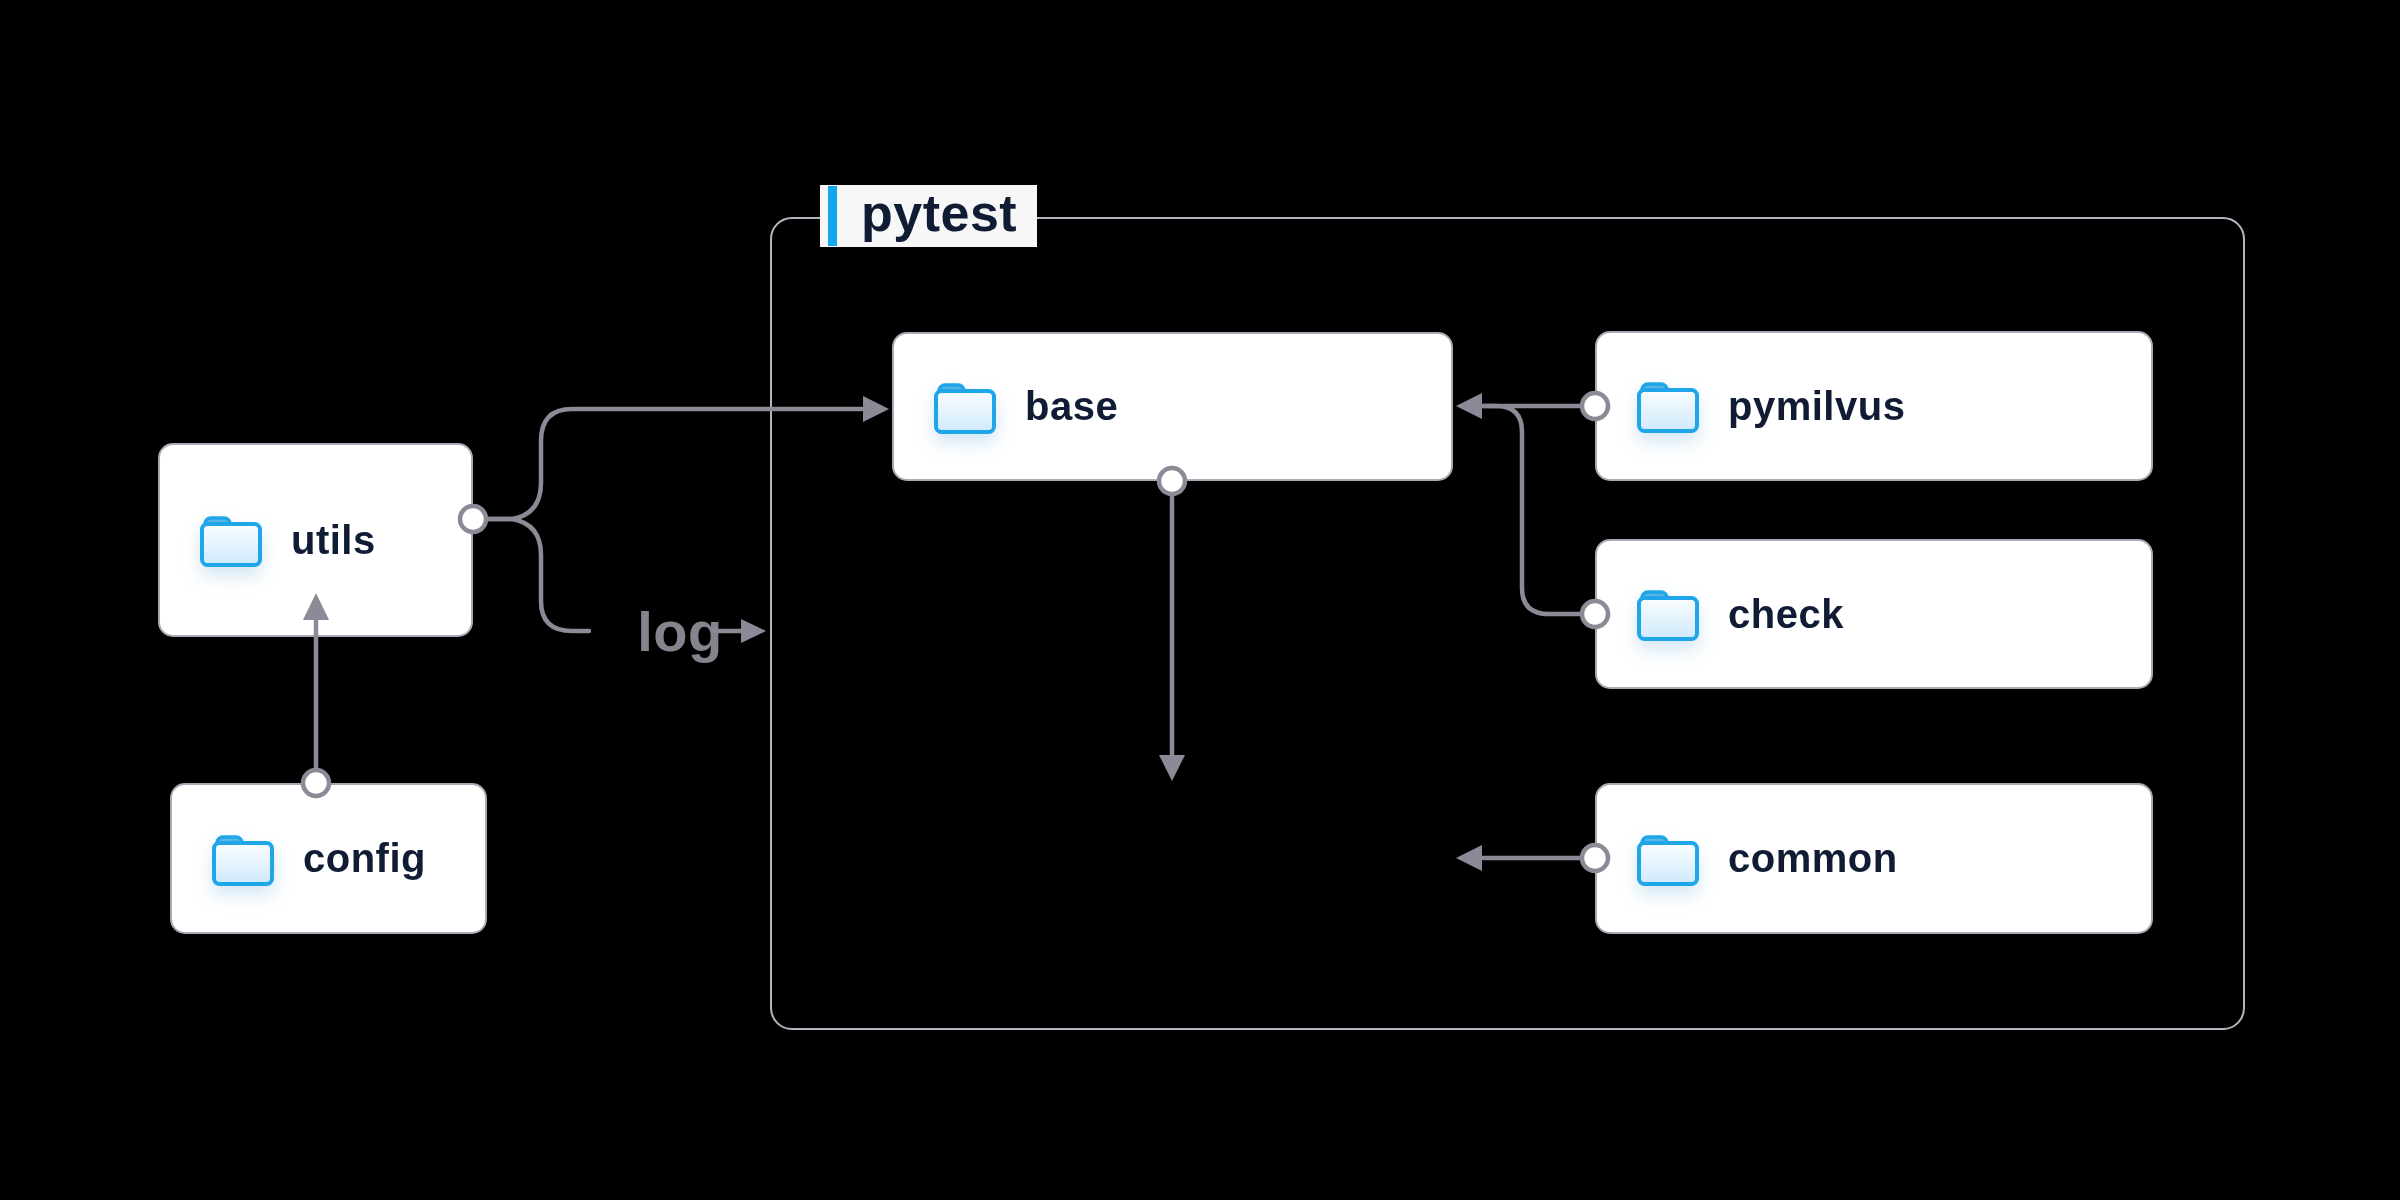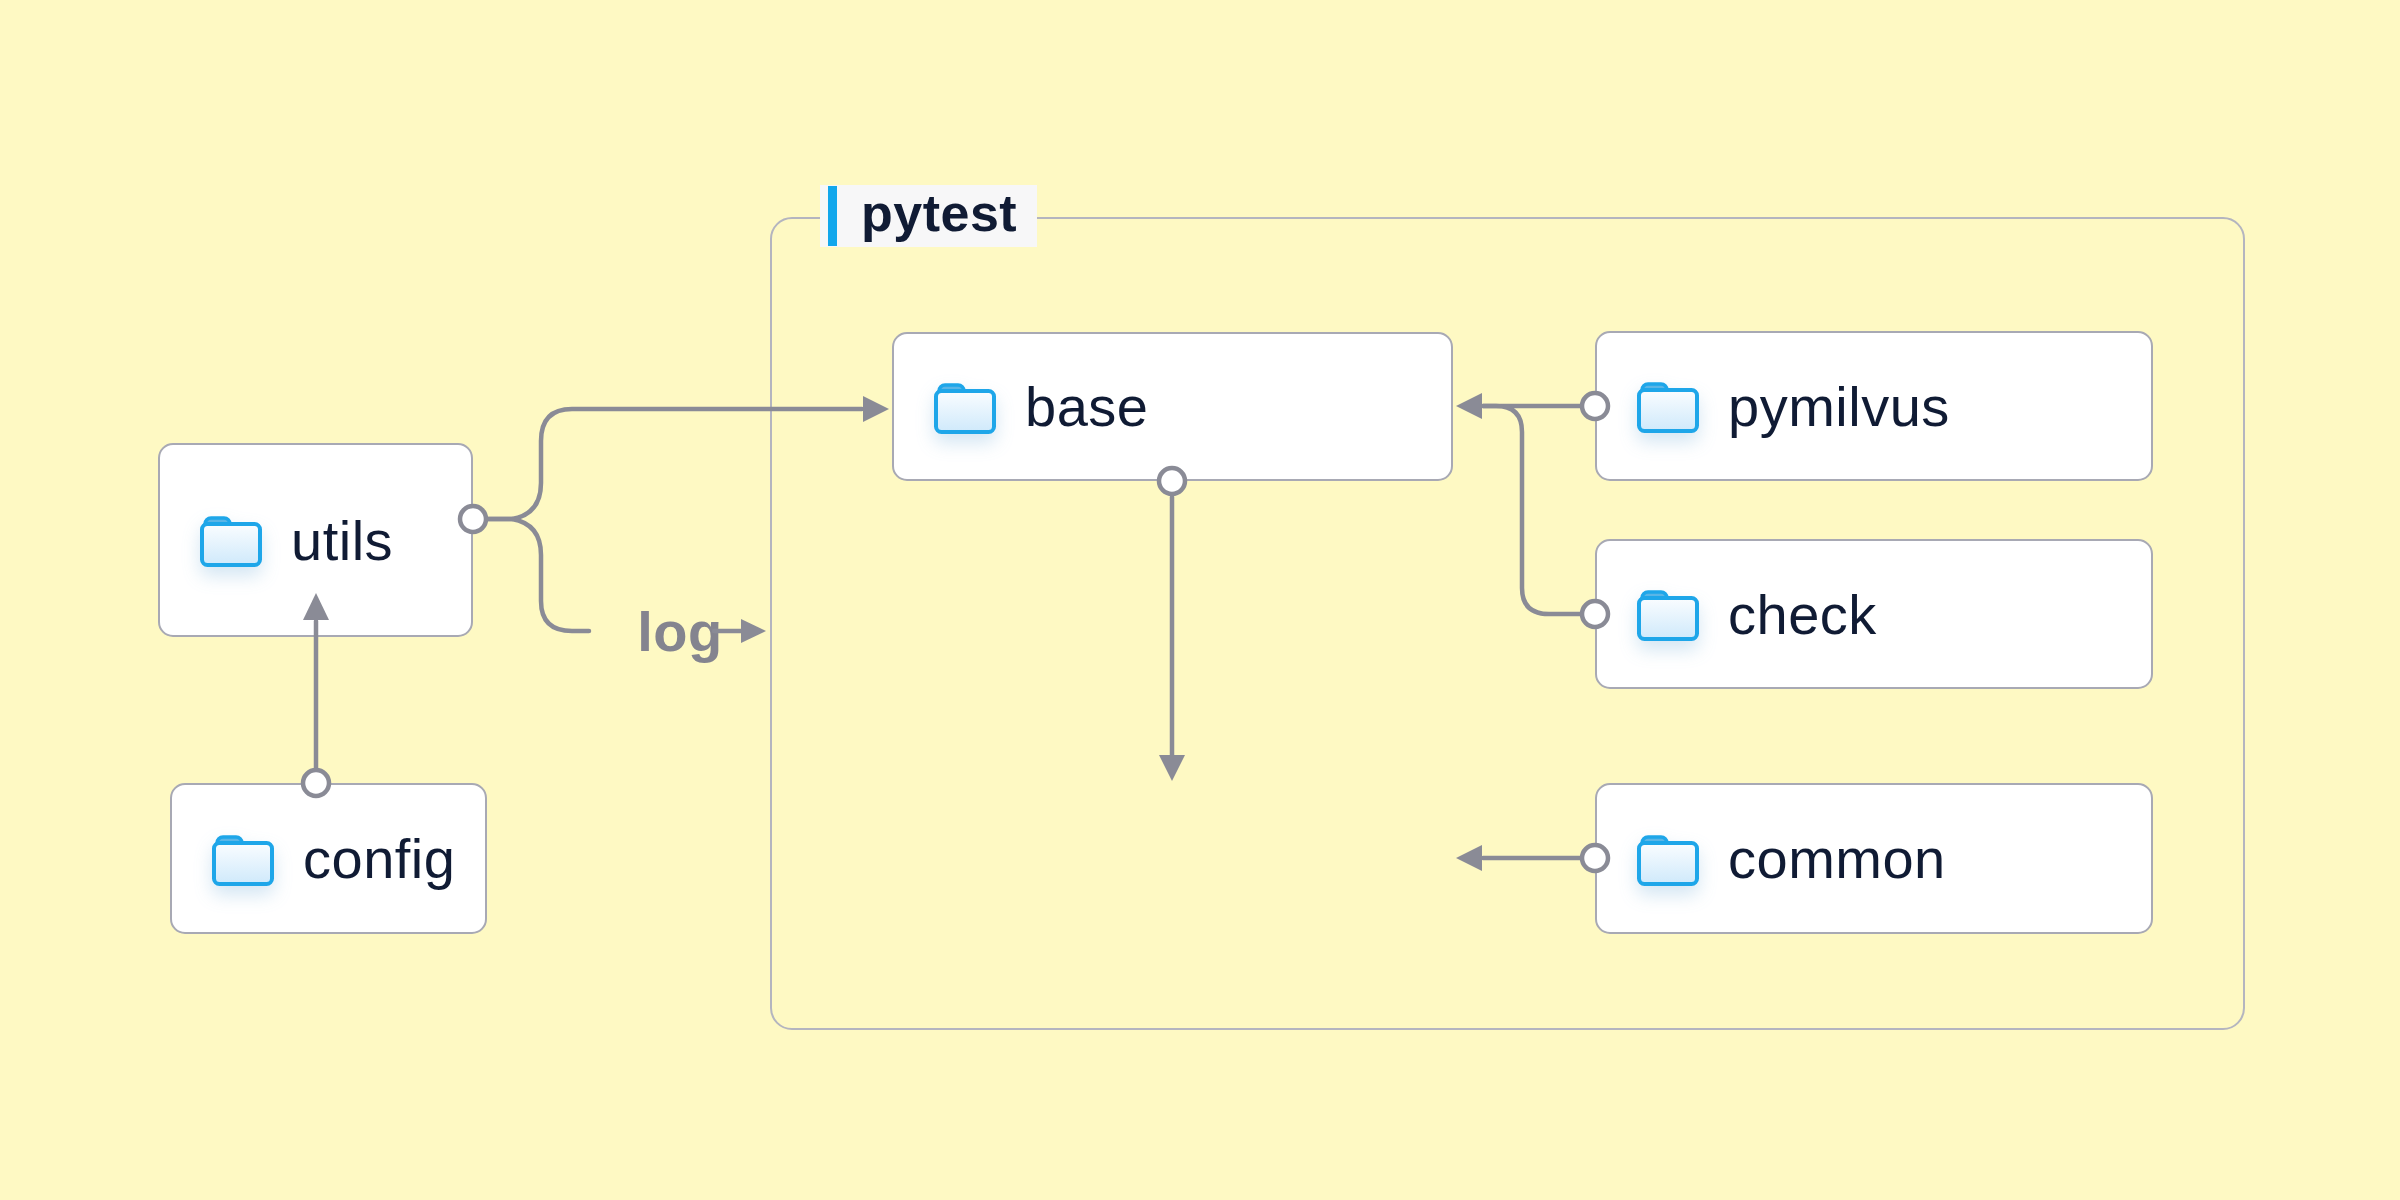--- a/index.html
+++ b/index.html
@@ -1,18 +1,18 @@
 <!DOCTYPE html>
 <html><head>
 <meta charset="utf-8">
 <style>
   html,body { margin:0; padding:0; background:#f7f7f8; }
   .stage {
     position:relative; width:2400px; height:1200px; overflow:hidden;
-    background:#fef9c3;
+    background:#000000;
     font-family:"Liberation Sans", sans-serif;
   }
 
   
   .group-box {
     position:absolute; left:770px; top:217px; width:1475px; height:813px;
     border:2.5px solid #b4b5bf; border-radius:22px;
     box-sizing:border-box; z-index:1;
   }
   .group-label {
@@ -30,21 +30,21 @@
   }
 
   
   .node {
     position:absolute; background:#ffffff;
     border:2.5px solid #a8a9b4; border-radius:15px;
     box-sizing:border-box; display:flex; align-items:center;
     padding-left:38px; z-index:2;
   }
   .node .label {
-    font-size:56px; font-weight:400; color:#101b34; letter-spacing:0.5px;
+    font-size:40px; font-weight:700; color:#101b34; letter-spacing:0.5px;
     margin-left:27px; white-space:nowrap;
   }
   .folder { filter: drop-shadow(0 9px 9px rgba(60,140,200,0.22)); flex:0 0 auto; }
 
   .n-utils     { left:158px;  top:443px; width:315px; height:194px; }
   .n-config    { left:170px;  top:783px; width:317px; height:151px; }
   .n-base      { left:892px;  top:332px; width:561px; height:149px; }
   .n-testcases { left:892px;  top:783px; width:562px; height:151px; }
   .n-pymilvus  { left:1595px; top:331px; width:558px; height:150px; }
   .n-check     { left:1595px; top:539px; width:558px; height:150px; }

